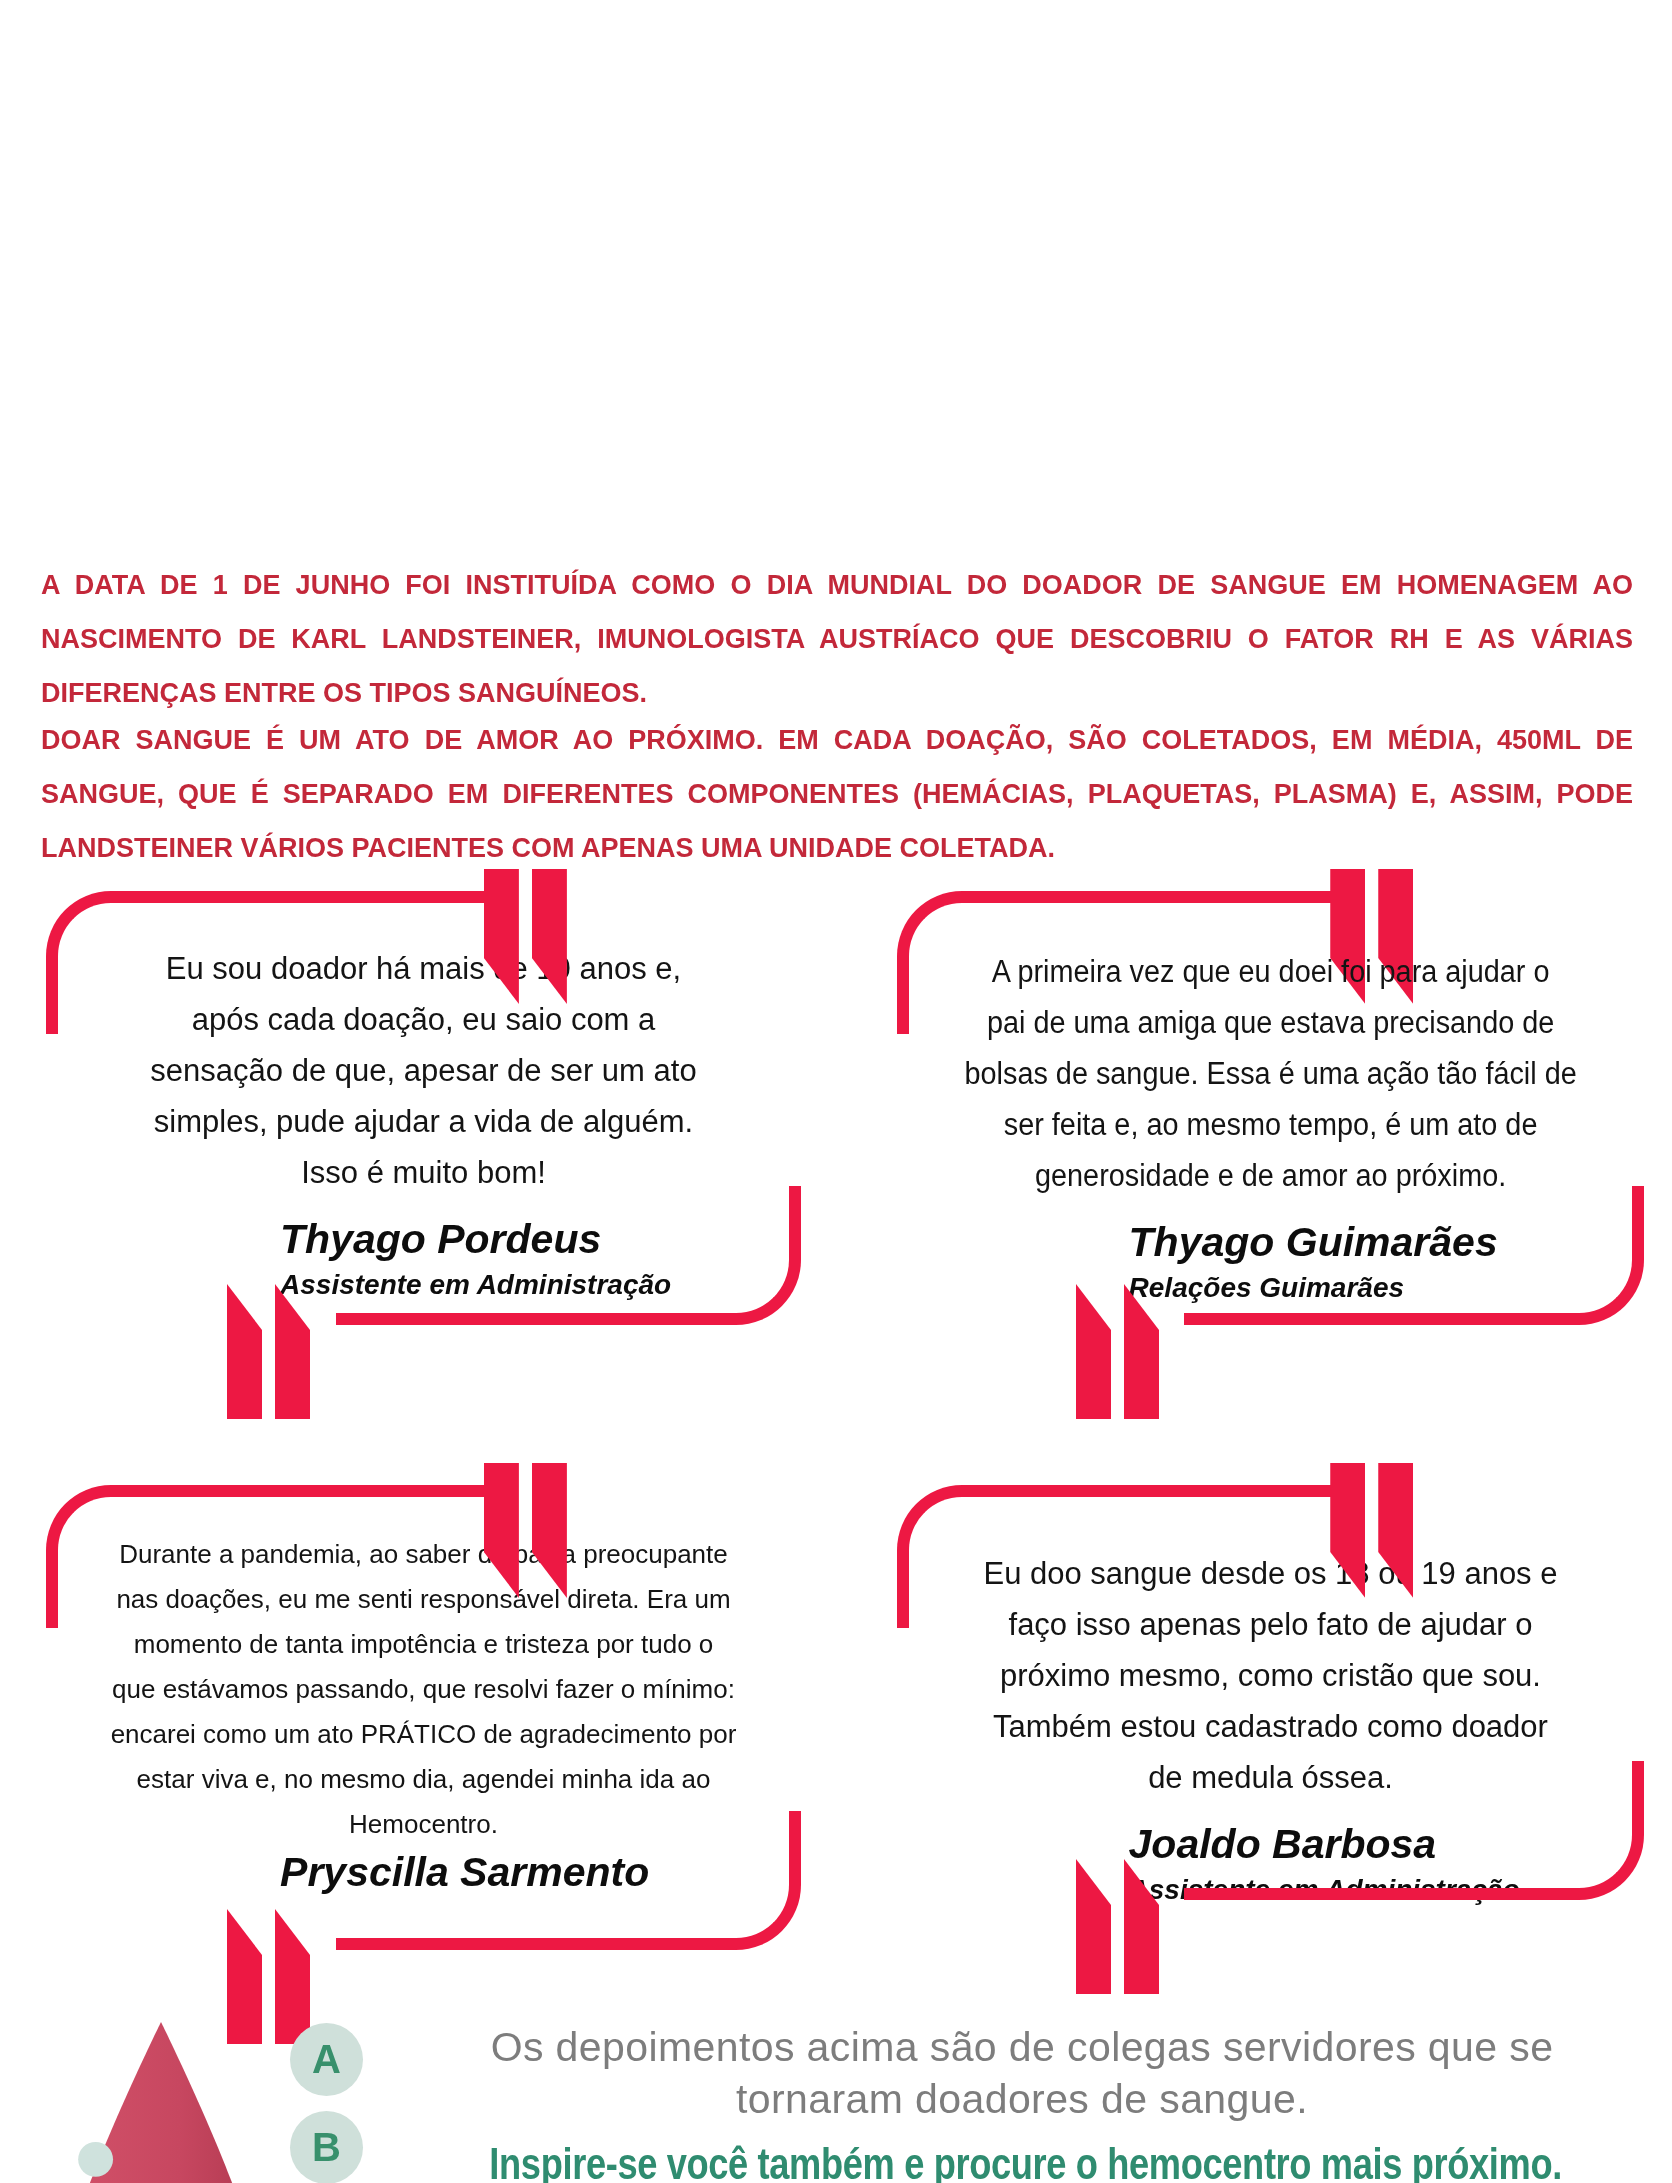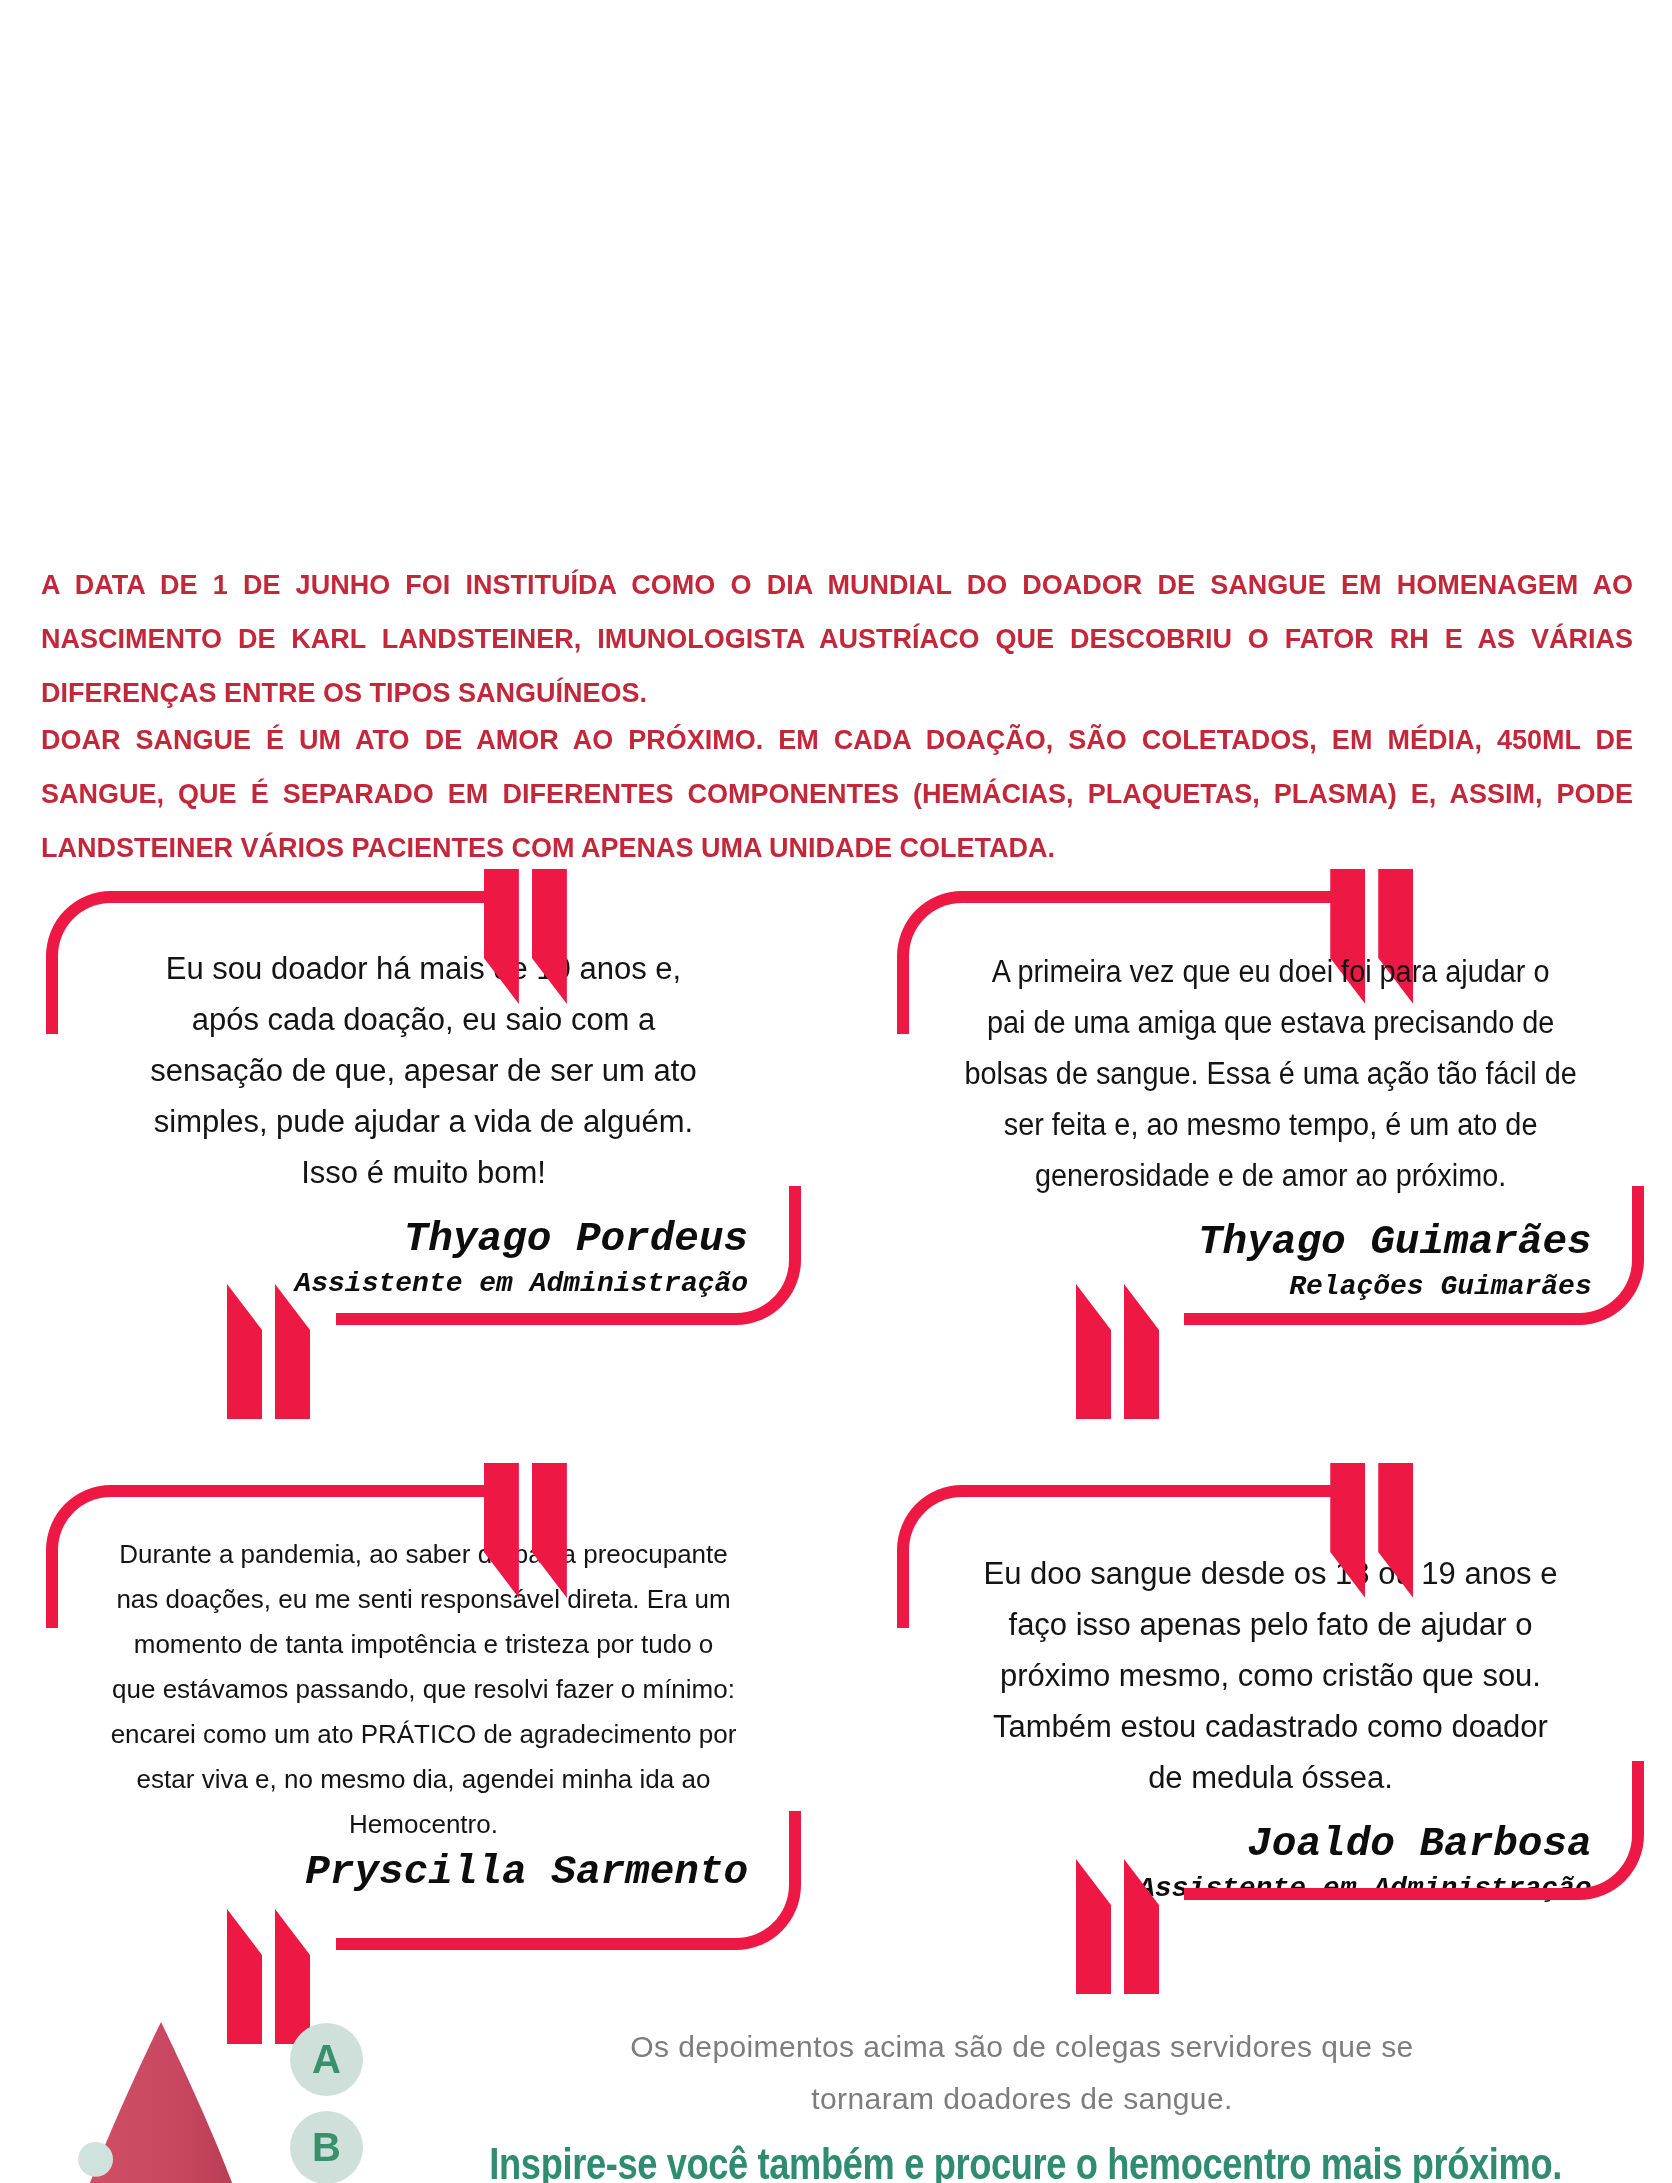--- a/index.html
+++ b/index.html
@@ -60,33 +60,33 @@
            clip-path:polygon(0 0,100% 0,100% 100%,0 66%);}
   .qmark.open{transform:rotate(180deg);}
   .qmark.close{top:-22px;left:58%;}
   .qmark.open{bottom:-94px;left:24%;}
   .quote{margin:55px auto 0;width:92%;text-align:center;color:#141414;
          font-size:31px;line-height:51px;white-space:pre-line;}
   .c1 .quote{margin-top:52px;}
   .c2 .quote{transform:scale(.93,1);transform-origin:50% 0;}
   .c3 .quote{margin-top:47px;font-size:26px;line-height:45px;}
   .c4 .quote{margin-top:63px;}
-  .byline{margin:18.3px 0 0 31%;width:62%;text-align:right;color:#0d0d0d;font-family:Liberation Mono, monospace;}
+  .byline{margin:18.3px 0 0 31%;width:62%;text-align:left;color:#0d0d0d;}
   .c3 .byline{margin-top:2px;}
   .byline .name{font-size:41px;font-weight:bold;font-style:italic;}
   .byline .role{margin-top:6.1px;font-size:28px;font-weight:bold;font-style:italic;}
 
   
   .drop{position:absolute;left:52px;top:2015px;}
   .badges{position:absolute;left:290px;top:2023px;display:flex;flex-direction:column;gap:15px;}
   .badge{width:73px;height:73px;border-radius:50%;background:#cfe0da;color:#38906c;
          display:flex;align-items:center;justify-content:center;
          font-size:40px;font-weight:bold;}
   .note{position:absolute;left:415px;top:2021px;width:1214px;margin:0;text-align:center;
-        color:#7d7d7d;font-size:30px;line-height:52px;letter-spacing:0.4px;white-space:pre-line;}
+        color:#7d7d7d;font-size:41px;line-height:52px;letter-spacing:0.4px;white-space:pre-line;}
   .cta-green-wrap{position:absolute;left:393px;top:2140px;width:1266px;text-align:center;}
   .cta-green{display:inline-block;white-space:nowrap;color:#2f8c70;font-weight:bold;font-size:39px;
              letter-spacing:-0.4px;border-bottom:7.9px solid #2f8c70;padding-bottom:4.4px;
              transform:scale(.93,1.12);transform-origin:50% 0;}
 </style>
 </head>
 <body>
 
 <div class="poster">
 

